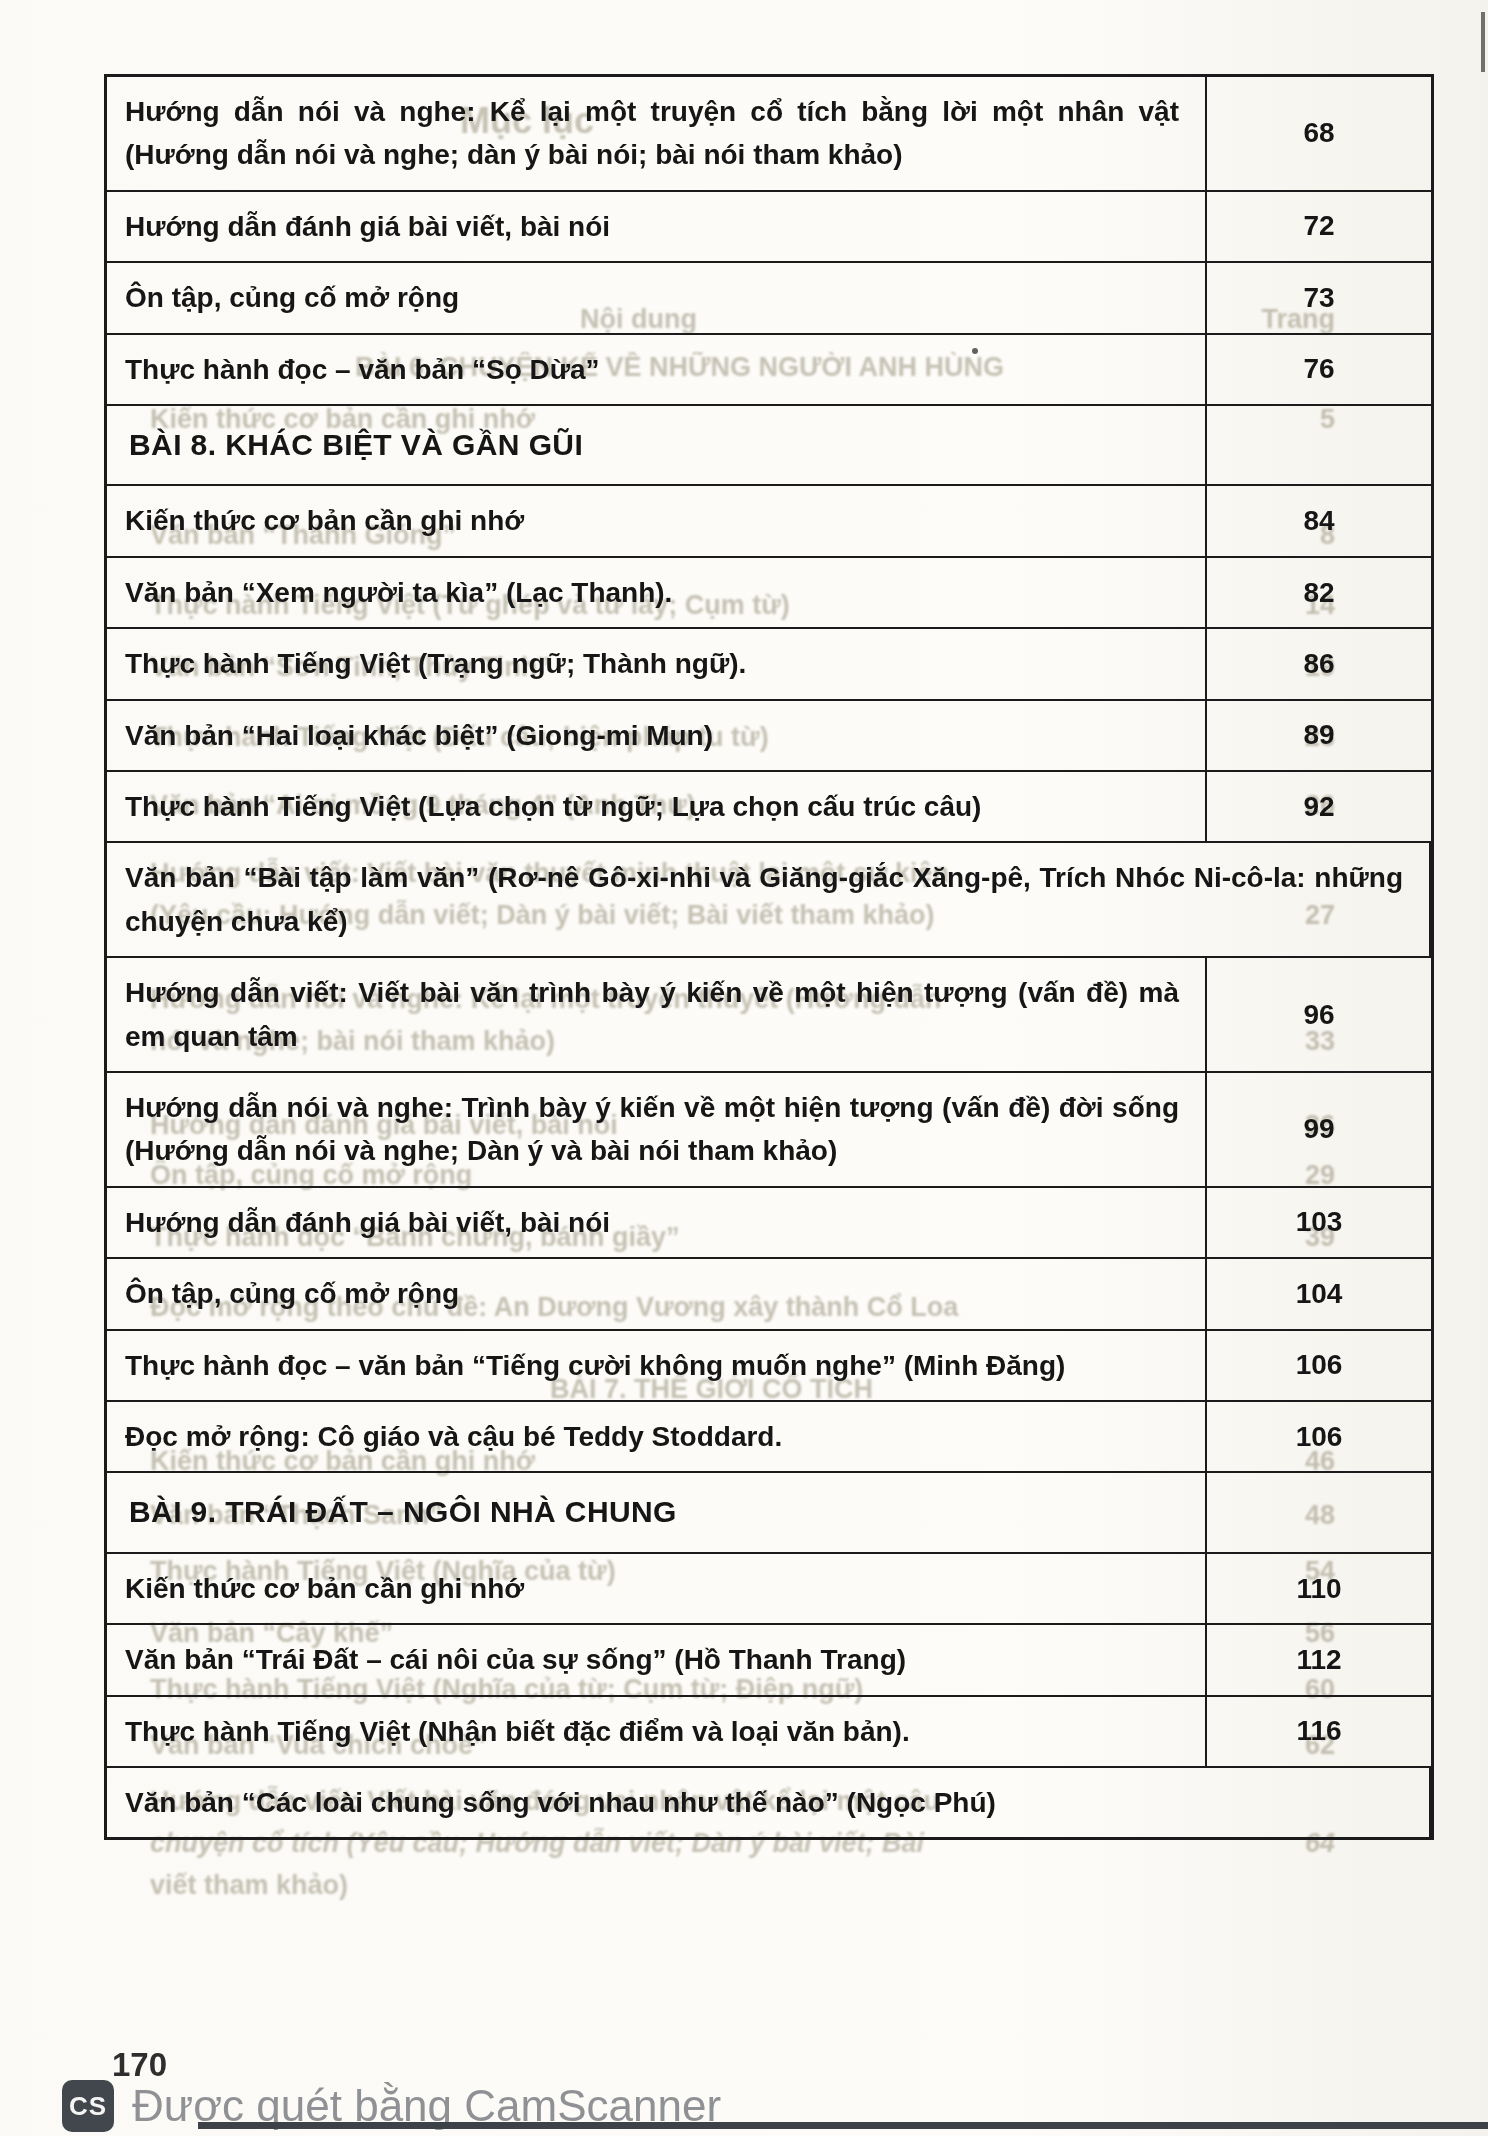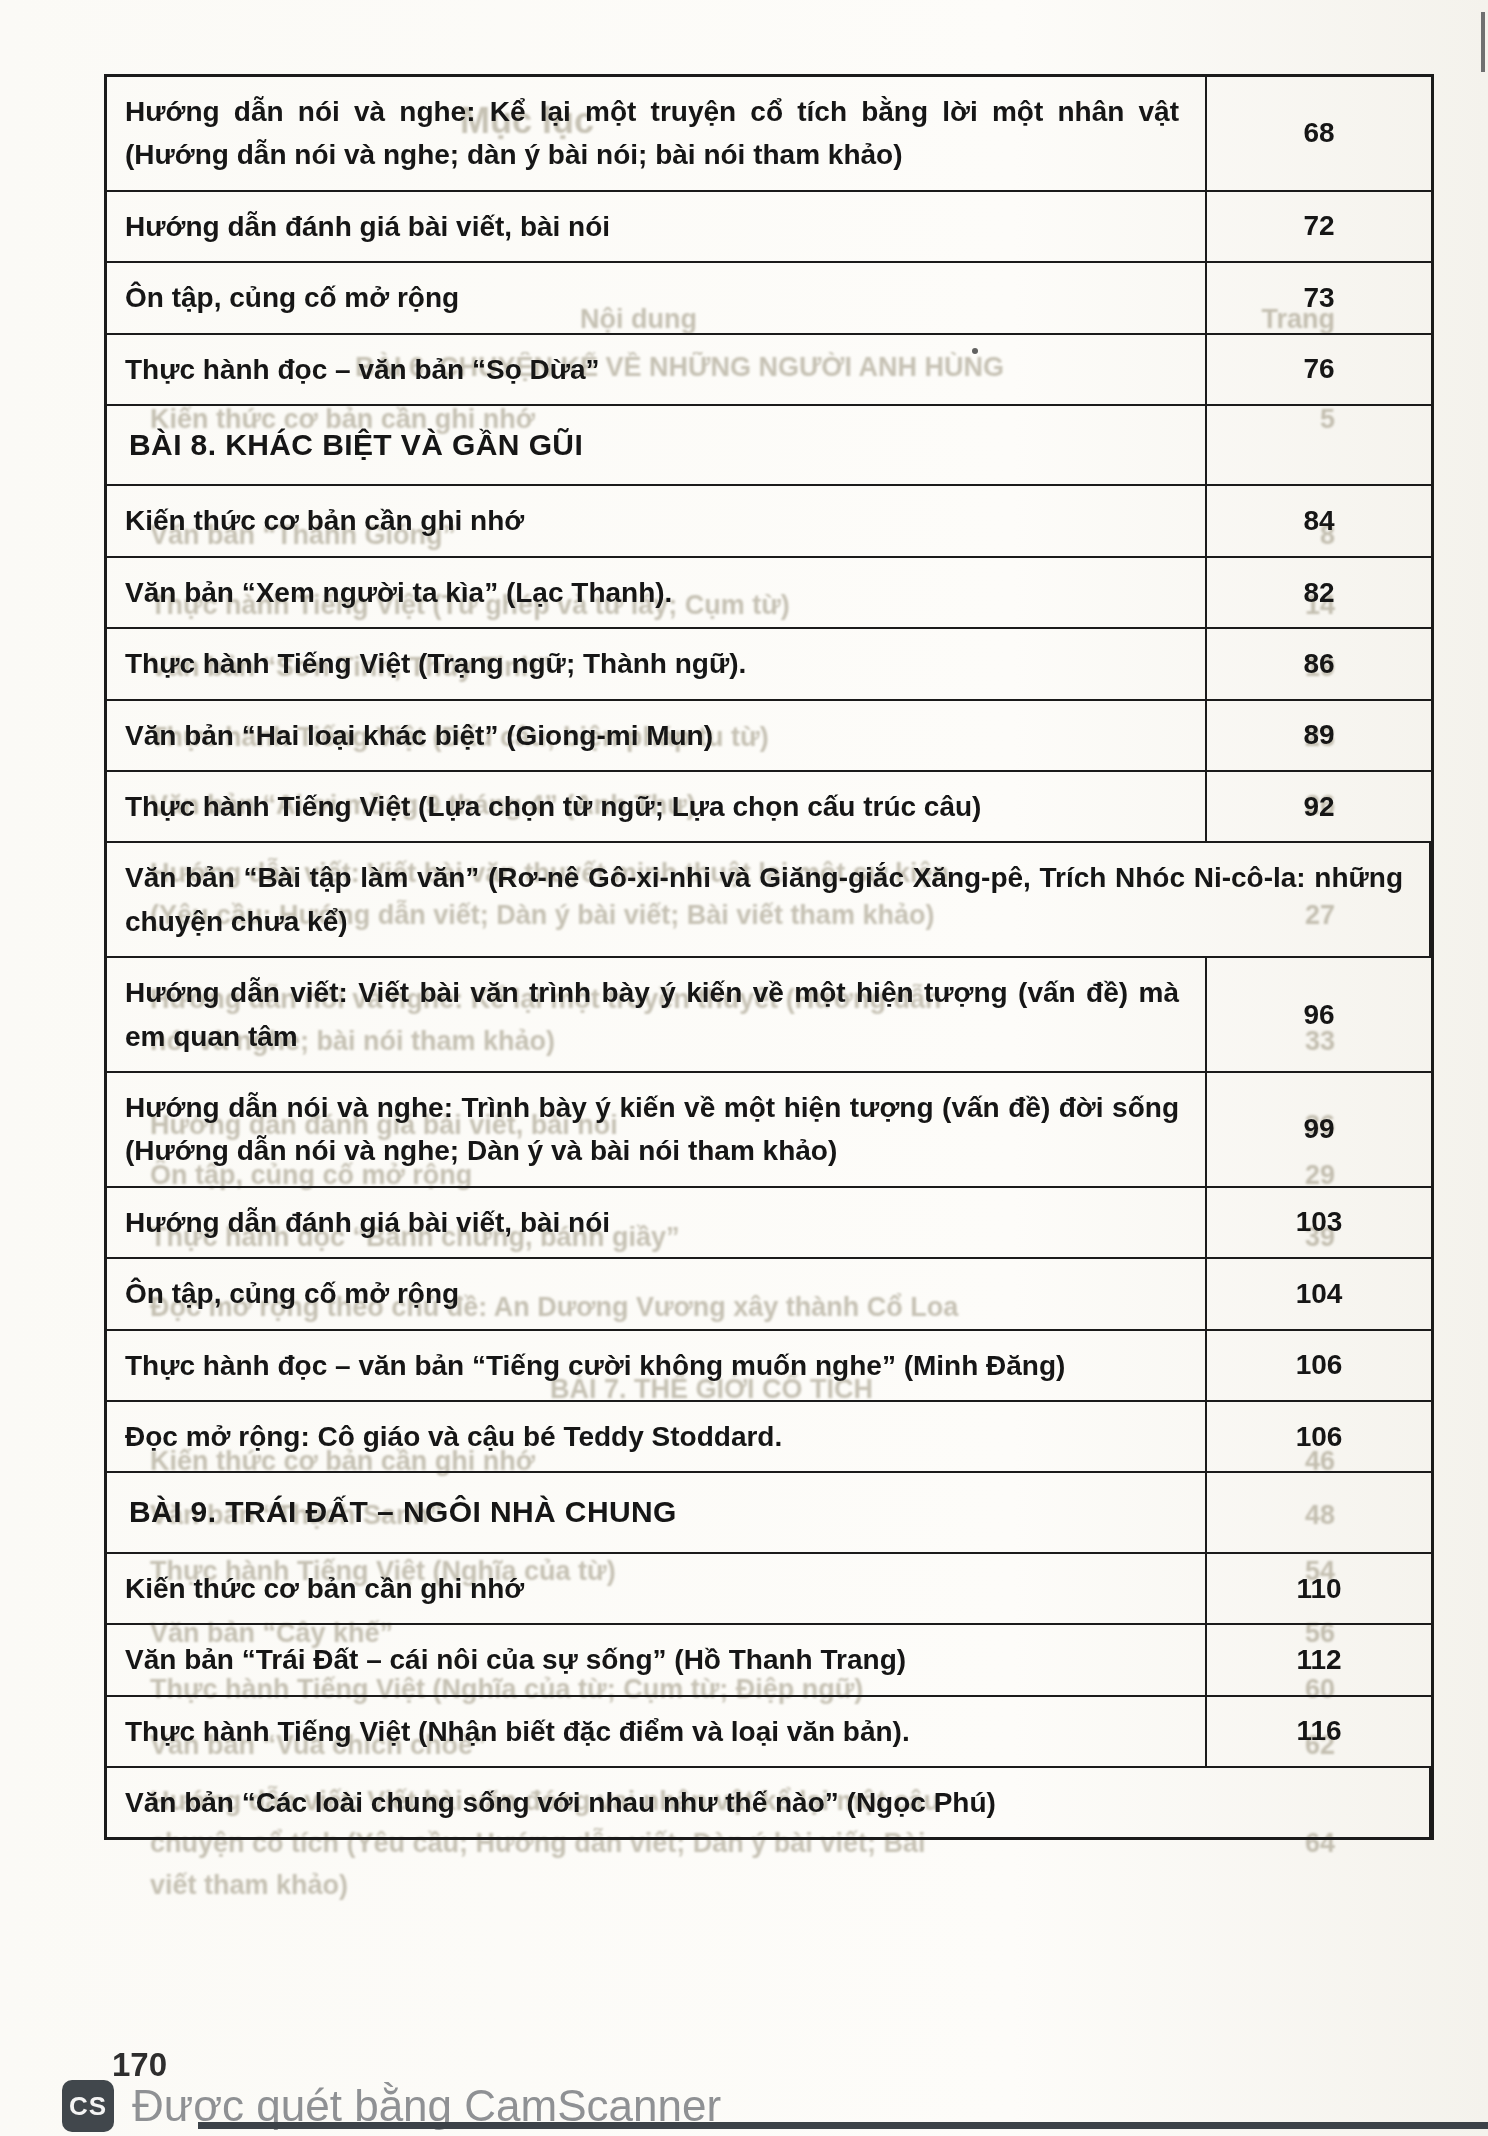--- a/index.html
+++ b/index.html
@@ -180,21 +180,21 @@
         <span>Thực hành Tiếng Việt (Nghĩa của từ; Cụm từ; Điệp ngữ)</span>
         <span>60</span>
       </div>
       <div class="ghost-line" style="top: 1730px;">
         <span>Văn bản “Vua chích choè”</span>
         <span>62</span>
       </div>
       <div class="ghost-line" style="top: 1786px;">
         <span>Hướng dẫn viết: Viết bài văn đóng vai nhân vật kể lại một câu</span>
       </div>
-      <div class="ghost-line" style="top: 1828px;">
+      <div class="ghost-line" style="top: 1828px; font-style: italic;">
         <span>chuyện cổ tích (Yêu cầu; Hướng dẫn viết; Dàn ý bài viết; Bài</span>
         <span>64</span>
       </div>
       <div class="ghost-line" style="top: 1870px;">
         <span>viết tham khảo)</span>
       </div>
     </div>
 
   <div class="toc">
       <div class="row">

